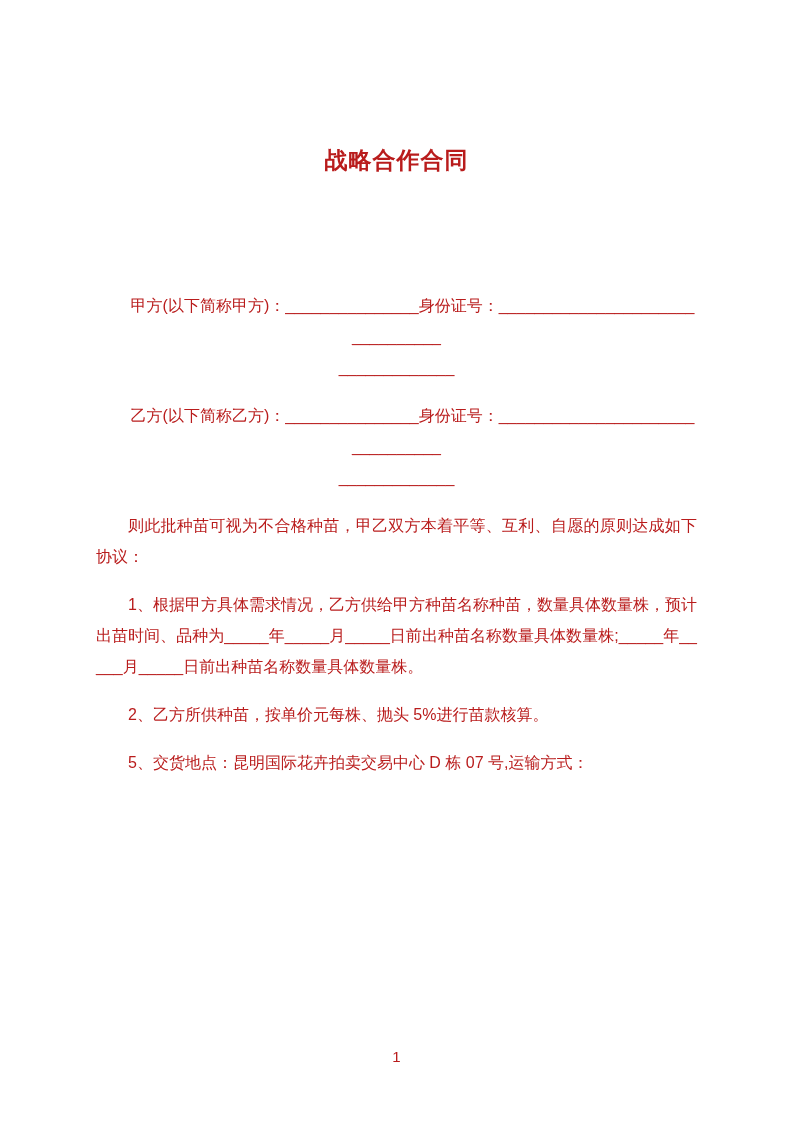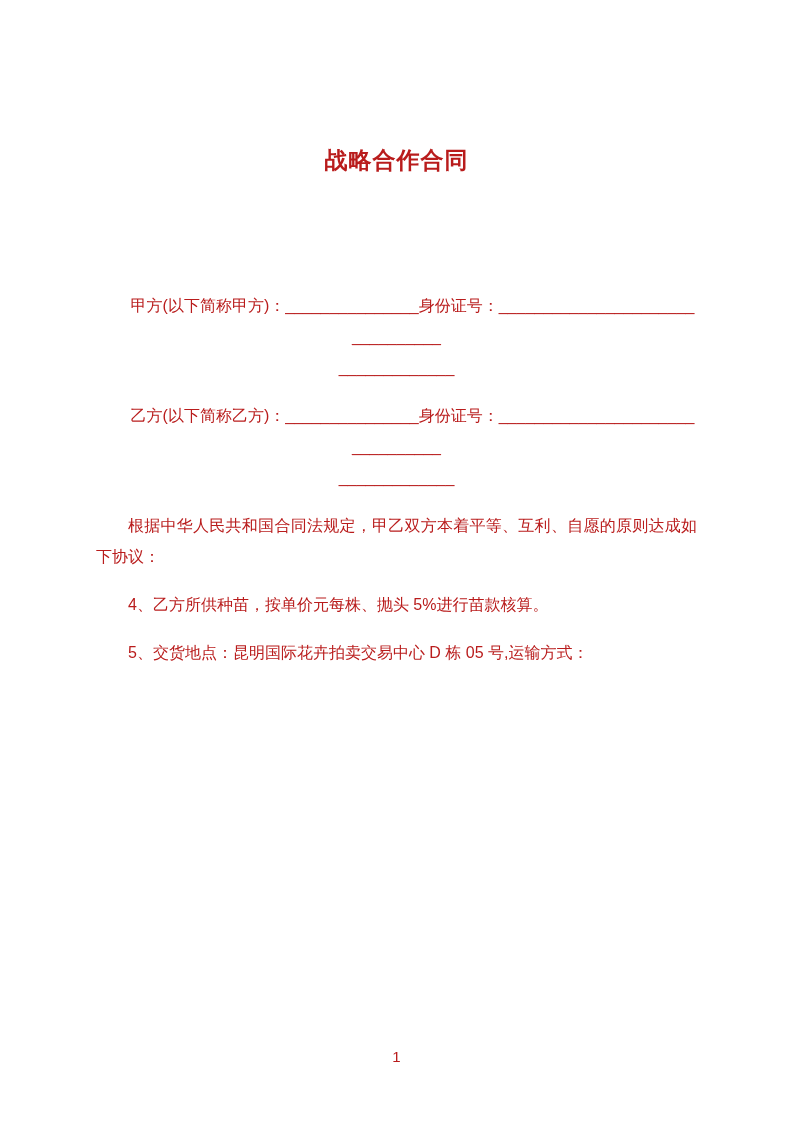--- a/index.html
+++ b/index.html
@@ -61,25 +61,26 @@
   <p class="party-para">
     <span>甲方(以下简称甲方)：_______________身份证号：________________________________</span><br>
     <span>_____________</span>
   </p>
 
   <p class="party-para">
     <span>乙方(以下简称乙方)：_______________身份证号：________________________________</span><br>
     <span>_____________</span>
   </p>
 
-  <p class="para">根据中华人民共和国合同法规定，甲乙双方本着平等、互利、自愿的原则达成如下协议：</p>
+  <p class="para">则此批种苗可视为不合格种苗，甲乙双方本着平等、互利、自愿的原则达成如下协议：</p>
+
+  <p class="para">1、根据甲方具体需求情况，乙方供给甲方种苗名称种苗，数量具体数量株，预计出苗时间、品种为_____年_____月_____日前出种苗名称数量具体数量株;_____年_____月_____日前出种苗名称数量具体数量株。</p>
 
 
 
+  <p class="para">2、乙方所供种苗，按单价元每株、抛头 5%进行苗款核算。</p>
 
-  <p class="para">4、乙方所供种苗，按单价元每株、抛头 5%进行苗款核算。</p>
-
-  <p class="para">5、交货地点：昆明国际花卉拍卖交易中心 D 栋 05 号,运输方式：</p>
+  <p class="para">5、交货地点：昆明国际花卉拍卖交易中心 D 栋 07 号,运输方式：</p>
 
 
   <div class="page-number">1</div>
 
 </div>
 
 </body></html>

